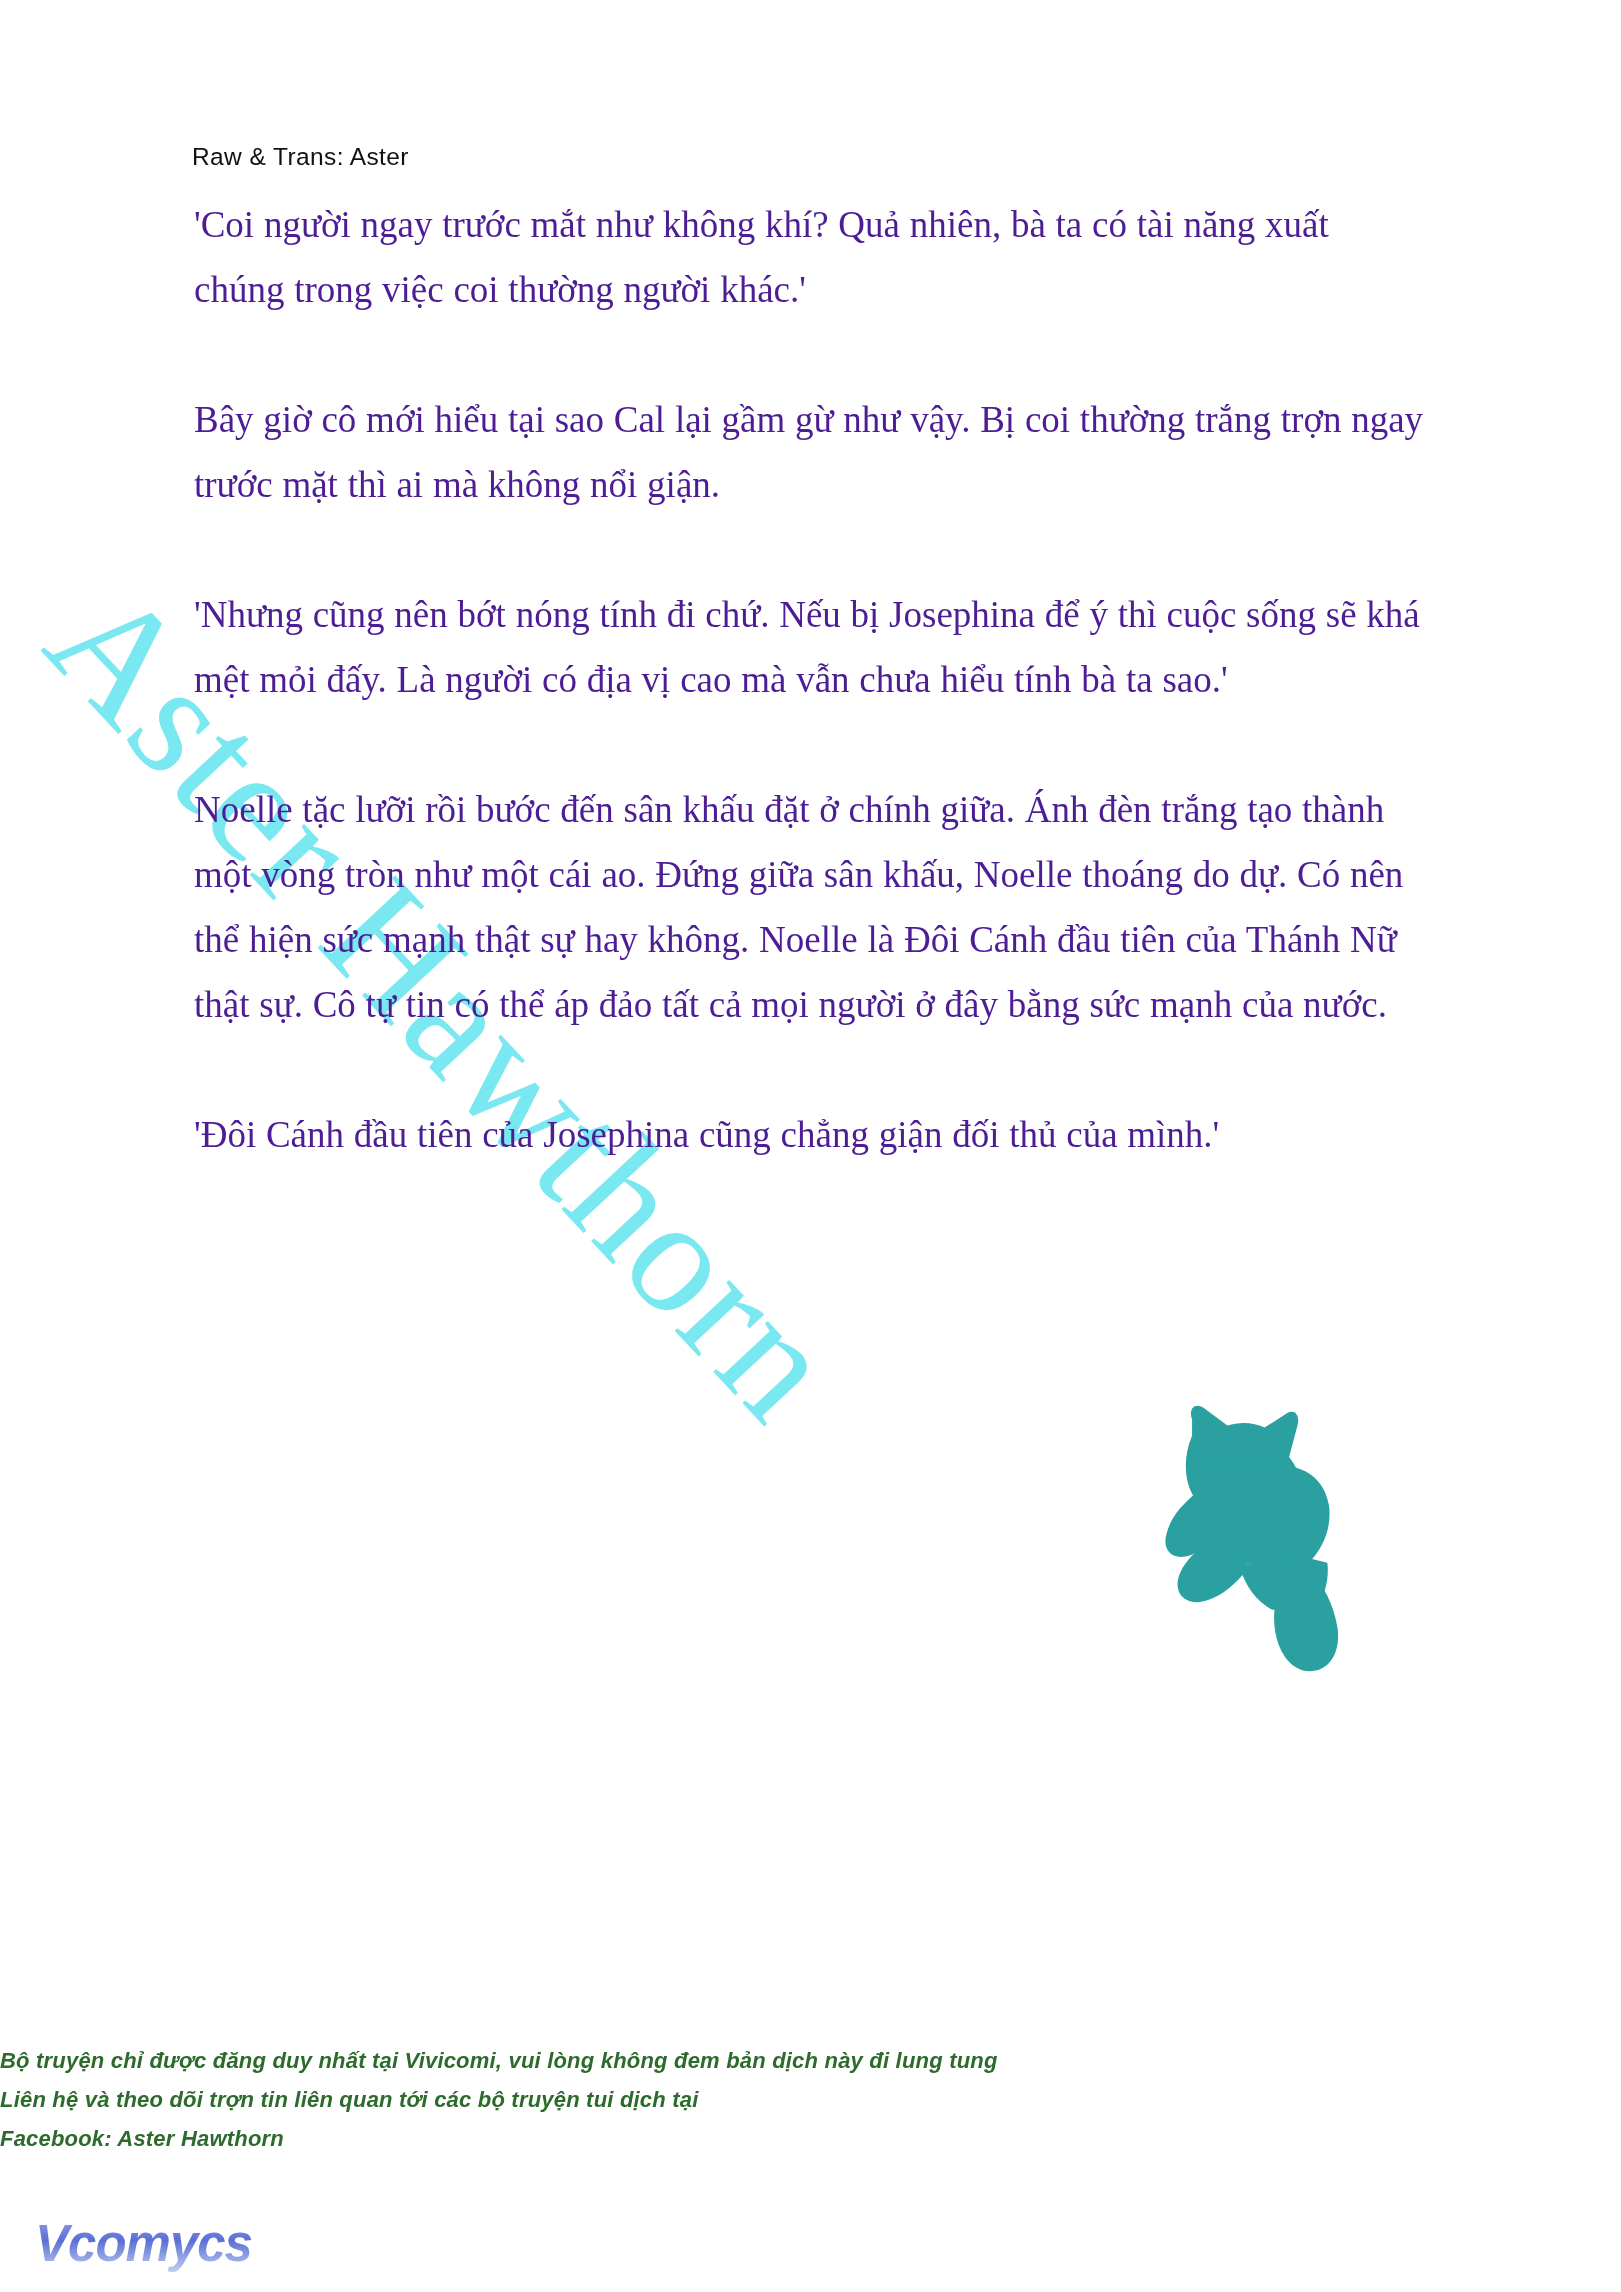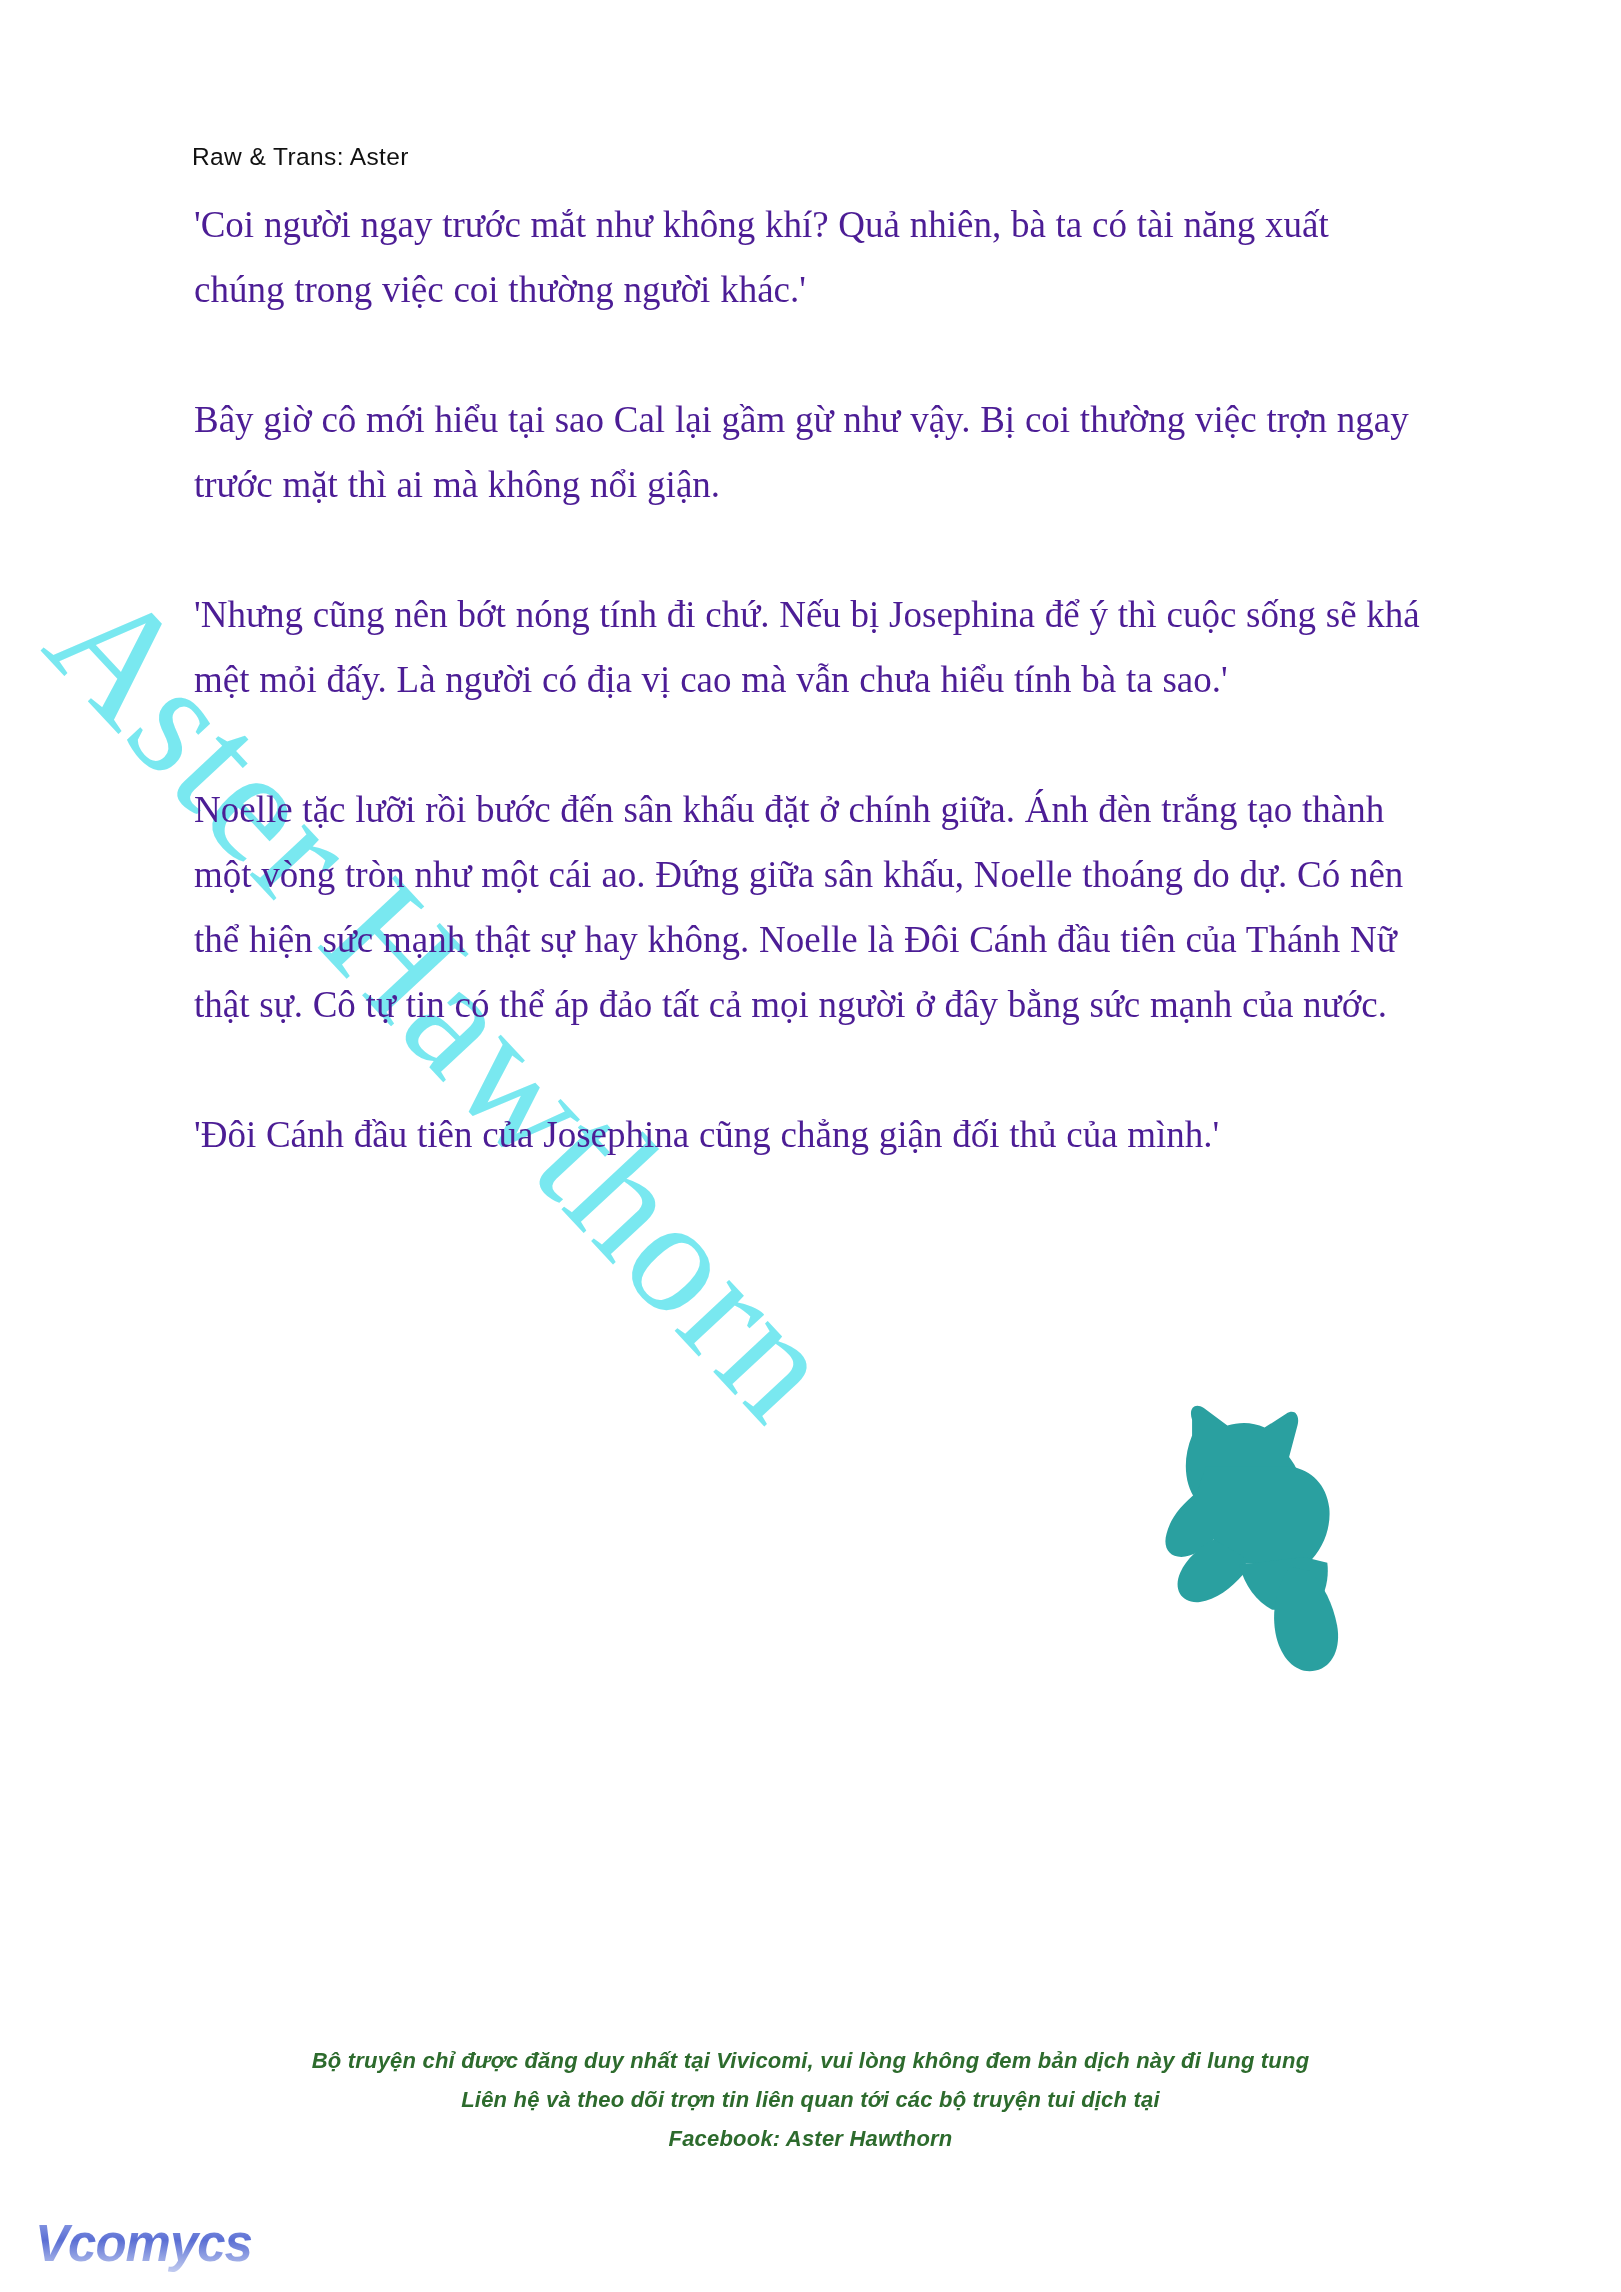--- a/index.html
+++ b/index.html
@@ -74,21 +74,20 @@
     word-spacing: 0.5px;
   }
   .para:last-child { margin-bottom: 0; }
 
   
   #credits {
     position: absolute;
     left: 0;
     top: 2041px;
     width: 1621px;
-    text-align: center;
     z-index: 6;
   }
   .credit-line {
     font-family: "Liberation Sans", "DejaVu Sans", sans-serif;
     font-weight: bold;
     font-style: italic;
     font-size: 22px;
     color: #2d6b2d;
     line-height: 39px;
     letter-spacing: 0.2px;
@@ -158,21 +157,21 @@
       <path d="M196 168
                C182 188 176 214 182 240
                C188 264 204 278 222 274
                C240 270 248 250 244 228
                C240 206 230 186 216 172 Z"></path>
     </g>
   </svg>
 
   <div id="body-text">
     <p class="para">'Coi người ngay trước mắt như không khí? Quả nhiên, bà ta có tài năng xuất chúng trong việc coi thường người khác.'</p>
-    <p class="para">Bây giờ cô mới hiểu tại sao Cal lại gầm gừ như vậy. Bị coi thường việc trợn ngay trước mặt thì ai mà không nổi giận.</p>
+    <p class="para">Bây giờ cô mới hiểu tại sao Cal lại gầm gừ như vậy. Bị coi thường trắng trợn ngay trước mặt thì ai mà không nổi giận.</p>
     <p class="para">'Nhưng cũng nên bớt nóng tính đi chứ. Nếu bị Josephina để ý thì cuộc sống sẽ khá mệt mỏi đấy. Là người có địa vị cao mà vẫn chưa hiểu tính bà ta sao.'</p>
     <p class="para">Noelle tặc lưỡi rồi bước đến sân khấu đặt ở chính giữa. Ánh đèn trắng tạo thành một vòng tròn như một cái ao. Đứng giữa sân khấu, Noelle thoáng do dự. Có nên thể hiện sức mạnh thật sự hay không. Noelle là Đôi Cánh đầu tiên của Thánh Nữ thật sự. Cô tự tin có thể áp đảo tất cả mọi người ở đây bằng sức mạnh của nước.</p>
     <p class="para">'Đôi Cánh đầu tiên của Josephina cũng chẳng giận đối thủ của mình.'</p>
   </div>
 
   <div id="credits">
     <div class="credit-line">Bộ truyện chỉ được đăng duy nhất tại Vivicomi, vui lòng không đem bản dịch này đi lung tung</div>
     <div class="credit-line">Liên hệ và theo dõi trợn tin liên quan tới các bộ truyện tui dịch tại</div>
     <div class="credit-line">Facebook: Aster Hawthorn</div>
   </div>

